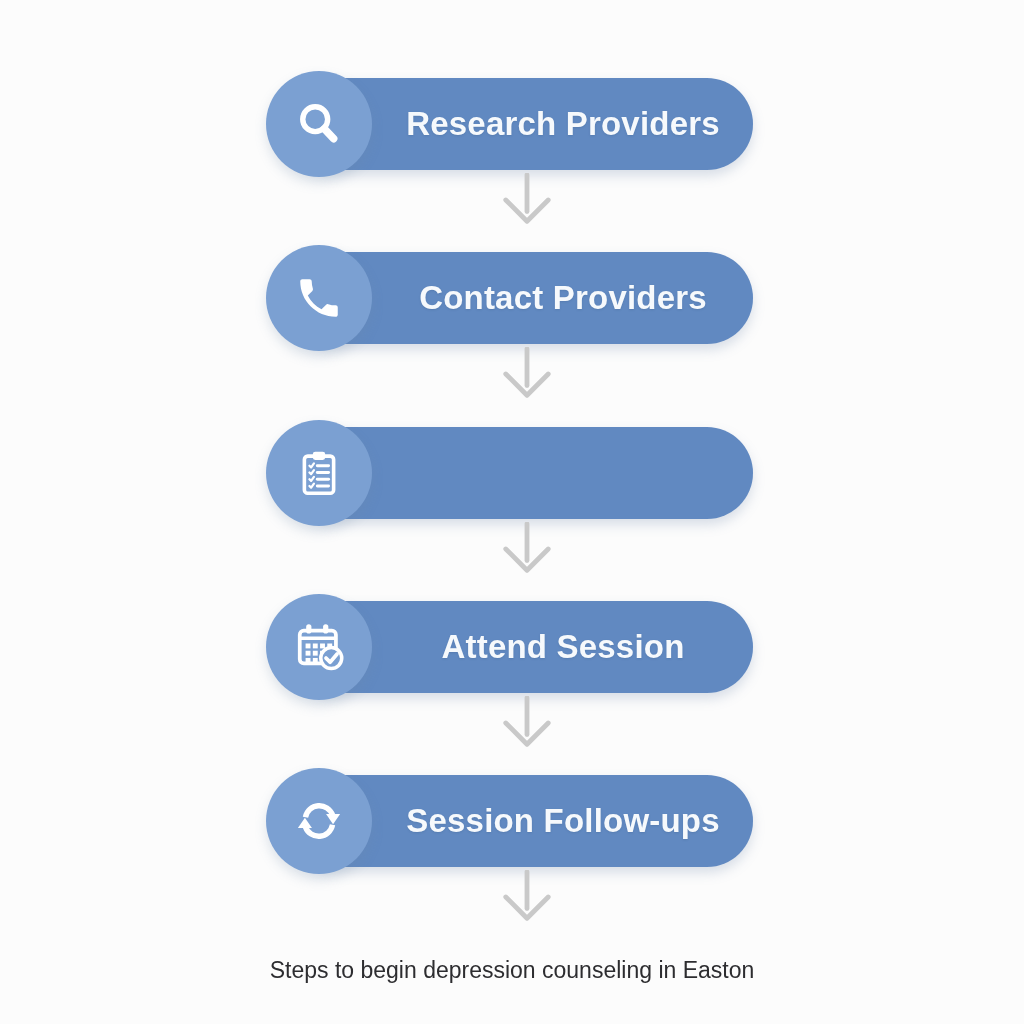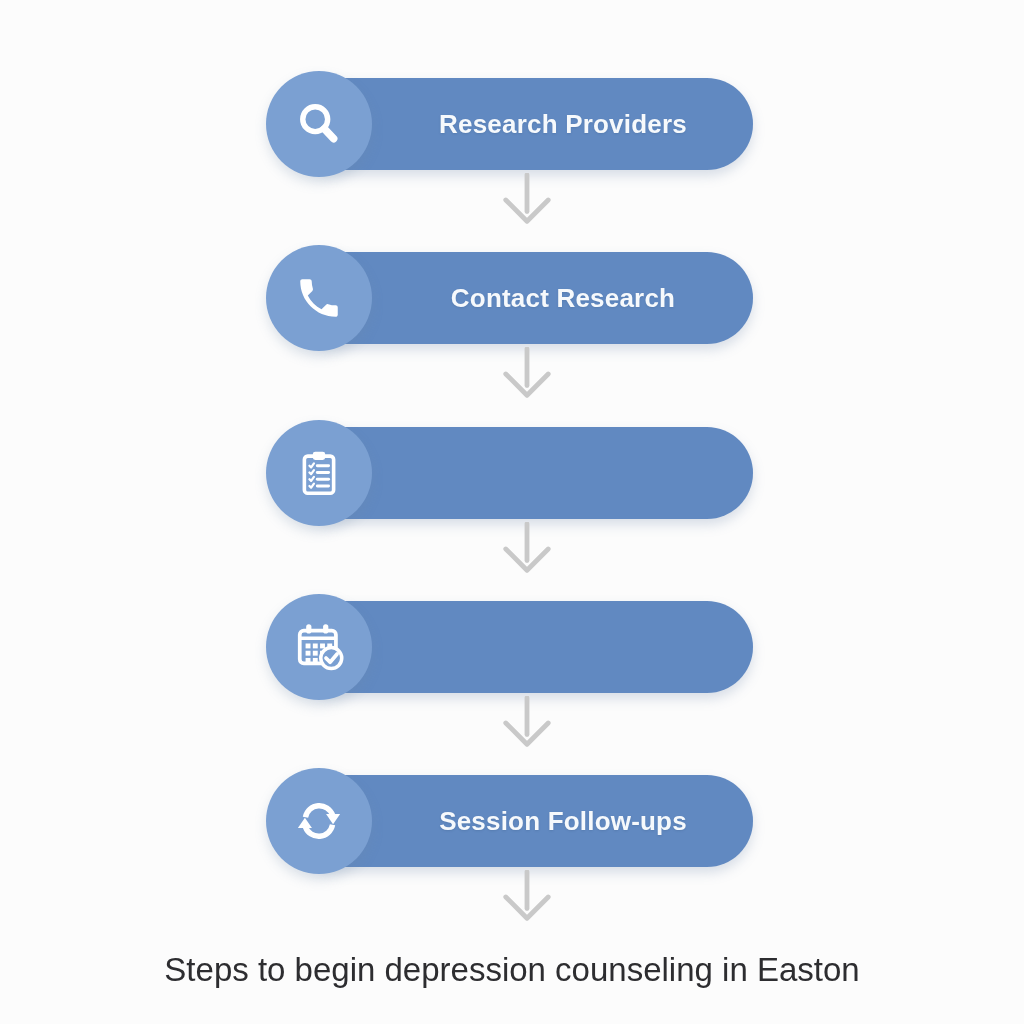--- a/index.html
+++ b/index.html
@@ -30,40 +30,40 @@
     position:absolute;left:-1px;top:-7px;width:106px;height:106px;
     border-radius:50%;
     background:var(--icon-circle);
     box-shadow:0 6px 12px rgba(110,135,170,.22);
     display:flex;align-items:center;justify-content:center;
   }
   .step-label{
     position:absolute;left:106px;right:0;top:0;height:92px;
     line-height:92px;text-align:center;
     color:var(--step-text);
-    font-size:26px;font-weight:600;letter-spacing:.2px;
+    font-size:33px;font-weight:600;letter-spacing:.2px;
     text-shadow:0 1px 2px rgba(60,90,130,.25);
     white-space:nowrap;
   }
 
   .arrow{position:absolute;left:499px;width:56px;height:54px;}
   .arrow line,.arrow polyline{
     stroke:var(--arrow);stroke-width:5;fill:none;
     stroke-linecap:round;stroke-linejoin:round;
   }
 
   .icon-stroke{stroke:#fff;fill:none;}
   .icon-fill{fill:#fff;}
   .mask-fill{fill:var(--icon-circle);}
 
   .caption{
     position:absolute;left:0;right:0;top:944px;height:52px;
     line-height:52px;text-align:center;
     color:var(--caption);
-    font-size:33px;font-weight:400;
+    font-size:23px;font-weight:400;
   }
 </style>
 </head>
 <body>
 
 <div class="canvas">
 
   <div class="step" style="top:78px">
     <div class="pill"></div>
     <div class="icon-circle">
@@ -79,21 +79,21 @@
     <polyline points="6,28 28,50 50,28"></polyline>
   </svg>
 
   <div class="step" style="top:252px">
     <div class="pill"></div>
     <div class="icon-circle">
       <svg width="50" height="50" viewBox="0 0 24 24">
         <path class="icon-fill" d="M6.62 10.79c1.44 2.83 3.76 5.14 6.59 6.59l2.2-2.2c.27-.27.67-.36 1.02-.24 1.12.37 2.33.57 3.57.57.55 0 1 .45 1 1V20c0 .55-.45 1-1 1-9.39 0-17-7.61-17-17 0-.55.45-1 1-1h3.5c.55 0 1 .45 1 1 0 1.25.2 2.45.57 3.57.11.35.03.74-.25 1.02l-2.2 2.2z"></path>
       </svg>
     </div>
-    <div class="step-label">Contact Research</div>
+    <div class="step-label">Contact Providers</div>
   </div>
   <svg class="arrow" style="top:347px" viewBox="0 0 56 56">
     <line x1="28" y1="2" x2="28" y2="40"></line>
     <polyline points="6,28 28,50 50,28"></polyline>
   </svg>
 
   <div class="step" style="top:427px">
     <div class="pill"></div>
     <div class="icon-circle">
       <svg width="54" height="54" viewBox="0 0 48 48">
@@ -131,20 +131,21 @@
           <rect x="12.5" y="27.2" width="4.2" height="4.2"></rect>
             <rect x="18.7" y="27.2" width="4.2" height="4.2"></rect>
             <rect x="24.9" y="27.2" width="4.2" height="4.2"></rect>
           <rect x="12.5" y="33.4" width="4.2" height="4.2"></rect>
             <rect x="18.7" y="33.4" width="4.2" height="4.2"></rect>
         </g>
         <circle class="mask-fill" cx="34.5" cy="33.5" r="9" stroke="#fff" stroke-width="3"></circle>
         <polyline class="icon-stroke" points="30,33.5 33.5,37 39.5,30" stroke-width="3.2" stroke-linecap="round" stroke-linejoin="round"></polyline>
       </svg>
     </div>
+    <div class="step-label">Attend Session</div>
   </div>
   <svg class="arrow" style="top:696px" viewBox="0 0 56 56">
     <line x1="28" y1="2" x2="28" y2="40"></line>
     <polyline points="6,28 28,50 50,28"></polyline>
   </svg>
 
   <div class="step" style="top:775px">
     <div class="pill"></div>
     <div class="icon-circle">
       <svg width="52" height="52" viewBox="0 0 48 48">

